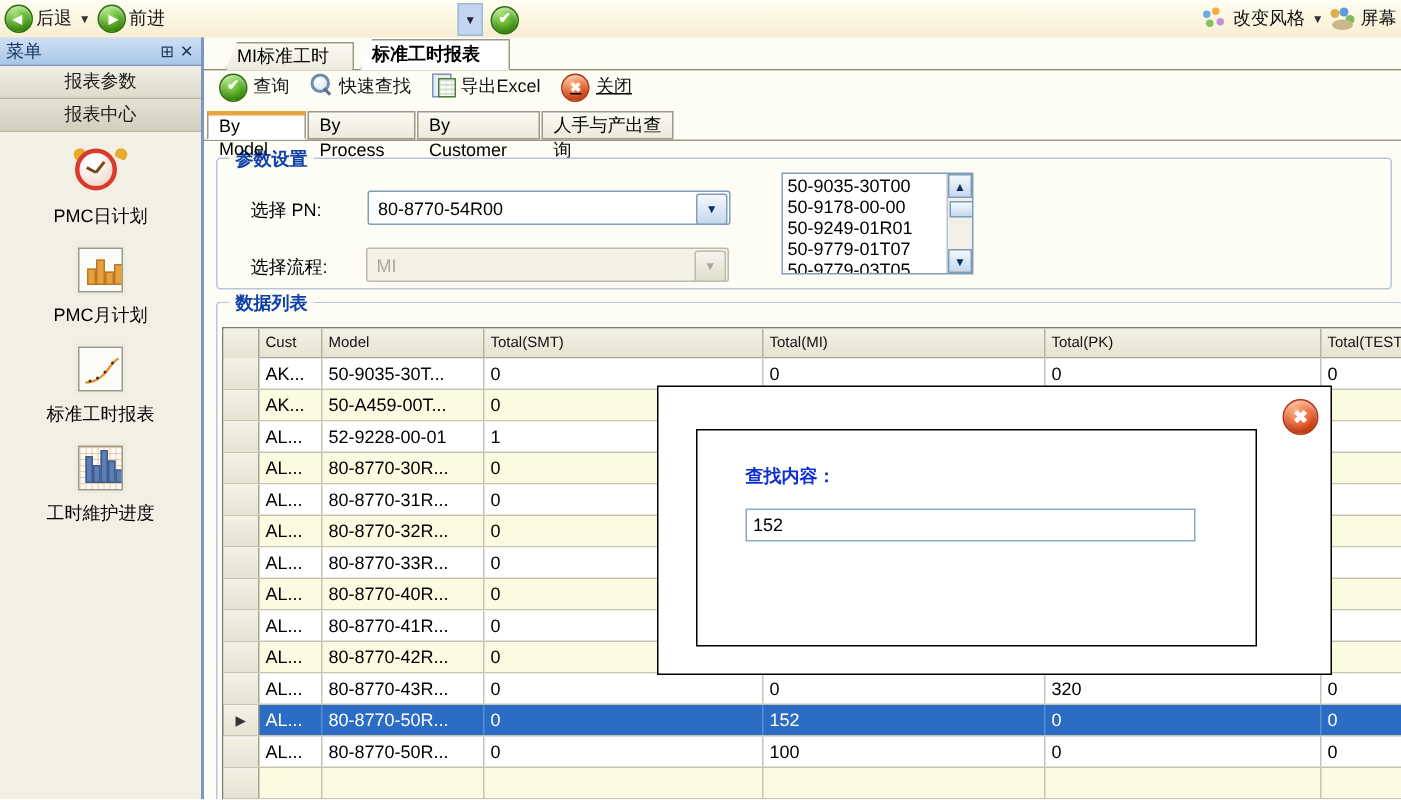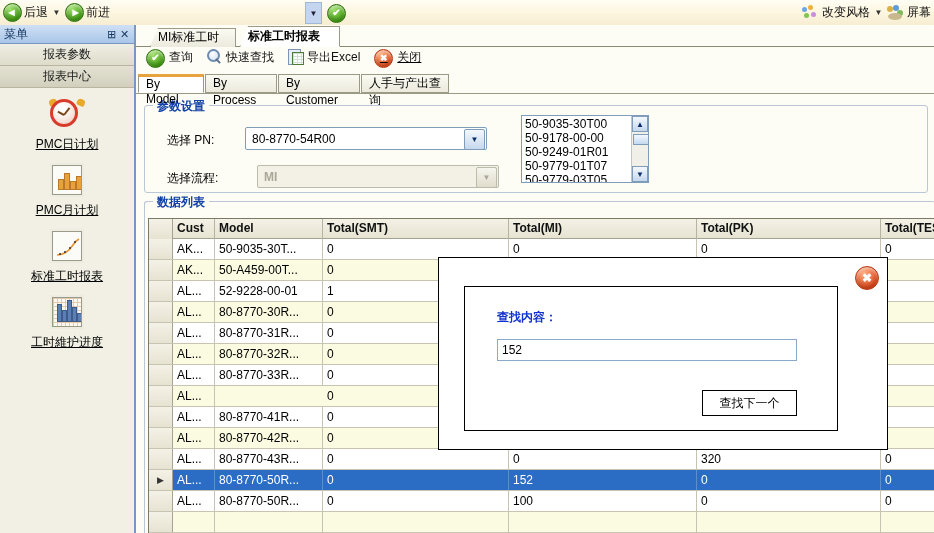--- a/index.html
+++ b/index.html
@@ -79,21 +79,21 @@
   }
   .sb-header .ttl { flex:1; padding-left: 1px; }
   .sb-header .gl { width:13px; text-align:center; font-size:11px; color:#17385f; cursor:default;}
   .sb-btn {
     height: 21px; line-height: 21px; text-align:center; font-size: 12px;
     background: linear-gradient(to bottom, #efeee4, #dedcca);
     border-bottom: 1px solid #b9b5a0;
     color: #1a1a1a; cursor: default;
   }
   .sb-btn.sel { background: linear-gradient(to bottom, #e3e1d2, #d2d0bd); }
-  .sb-list { padding-top: 8px; text-decoration: underline; }
+  .sb-list { padding-top: 8px; }
   .sb-item { text-align:center; margin-bottom: 12px; cursor: default; }
   .sb-item .label { font-size: 12px; color:#000; margin-top: 3px; display:block; }
   .glyph-box {
     width: 34px; height: 34px; margin: 0 auto; position: relative;
   }
   
   .ic-clock { border-radius:50%; border: 3px solid #d93b2b; background: radial-gradient(circle at 40% 32%, #fff 20%, #f3ddd3 70%, #e4bdae);
               width:28px;height:28px; margin-top:3px; box-sizing:border-box; position:relative;}
   .ic-clock:before, .ic-clock:after { content:""; position:absolute; background:#7a4a1c; }
   .ic-clock:before { width:2px; height:9px; left:10px; top:4px; transform-origin: bottom center; transform: rotate(38deg); }
@@ -208,22 +208,22 @@
   
   .grid-wrap {
     position:absolute; box-sizing:border-box; border:1px solid #7a7a66; background:#fff; overflow:hidden;
   }
   .grid-head {
     position:absolute; left:0; right:0; top:0; height:20px;
     background: linear-gradient(to bottom,#f4f2e6,#e6e3d2);
     border-bottom:1px solid #a7a392; box-sizing:border-box;
   }
   .gh-cell {
-    position:absolute; top:0; height:22px; line-height:19px; font-size:12px; color:#111;
-    border-right:1px solid #b7b3a2; box-sizing:border-box; padding-left:4px; overflow:hidden; white-space:nowrap;font-weight:bold;
+    position:absolute; top:0; height:22px; line-height:19px; font-size:10px; color:#111;
+    border-right:1px solid #b7b3a2; box-sizing:border-box; padding-left:4px; overflow:hidden; white-space:nowrap;
   }
   .grid-body { position:absolute; left:0; right:0; top:20px; bottom:0; }
   .grow {
     position:absolute; left:0; right:0; height:21px; box-sizing:border-box;
     border-bottom:1px solid #c8c4b2;
   }
   .grow.odd  { background:#ffffff; }
   .grow.even { background:#fbfbe2; }
   .grow.sel  { background:#2b6cc4; color:#fff; }
   .gc {
@@ -422,21 +422,21 @@
     <div class="grp" style="left:8px; top:80px; width:782px; height:86px;">
       <div class="cap">参数设置</div>
 
       <div class="lbl-form" style="left:22px; top:26px;">选择 PN:</div>
       <div class="combo" style="left:100px; top:21px; width:242px;">
         <span>80-8770-54R00</span>
         <span class="btn">▼</span>
       </div>
 
       <div class="lbl-form" style="left:22px; top:64px;">选择流程:</div>
-      <div class="combo disabled" style="left:112px; top:59px; width:242px;font-weight:bold;">
+      <div class="combo disabled" style="left:99px; top:59px; width:242px;">
         <span>MI</span>
         <span class="btn">▼</span>
       </div>
 
       <div class="listbox" style="left:376px; top:9px; width:128px; height:68px;">
         <div style="position:absolute; left:0; top:1px; right:17px;">
           <div class="li">50-9035-30T00</div>
           <div class="li">50-9178-00-00</div>
           <div class="li">50-9249-01R01</div>
           <div class="li">50-9779-01T07</div>
@@ -533,20 +533,21 @@
           <div class="gc" style="left:66px; width:108px;">80-8770-33R...</div>
           <div class="gc" style="left:174px; width:186px;">0</div>
           <div class="gc" style="left:360px; width:188px;"></div>
           <div class="gc" style="left:548px; width:184px;"></div>
           <div class="gc" style="left:732px; width:80px; border-right:none;"></div>
         </div>
 
         <div class="grow even" style="top:147px;">
           <div class="rowhdr"></div>
           <div class="gc" style="left:24px; width:42px;">AL...</div>
+          <div class="gc" style="left:66px; width:108px;">80-8770-40R...</div>
           <div class="gc" style="left:174px; width:186px;">0</div>
           <div class="gc" style="left:360px; width:188px;"></div>
           <div class="gc" style="left:548px; width:184px;"></div>
           <div class="gc" style="left:732px; width:80px; border-right:none;"></div>
         </div>
 
         <div class="grow odd" style="top:168px;">
           <div class="rowhdr"></div>
           <div class="gc" style="left:24px; width:42px;">AL...</div>
           <div class="gc" style="left:66px; width:108px;">80-8770-41R...</div>
@@ -608,18 +609,17 @@
 
       </div>
     </div>
 
     <div class="dlg" style="left:302px; top:232px; width:450px; height:193px;">
       <div class="dlg-close" style="right:8px; top:8px;">✖</div>
 
       <div class="dlg-inner" style="left:25px; top:28px; width:374px; height:145px;">
         <div class="dlg-label" style="left:32px; top:22px;text-align:center;">查找内容：</div>
         <div class="dlg-input" style="left:32px; top:52px; width:300px;">152</div>
-        <div class="dlg-btn" style="left:237px; top:103px; width:95px; height:26px;">查找下一个</div>
       </div>
     </div>
 
   </div>
 </div>
 
 </body></html>

